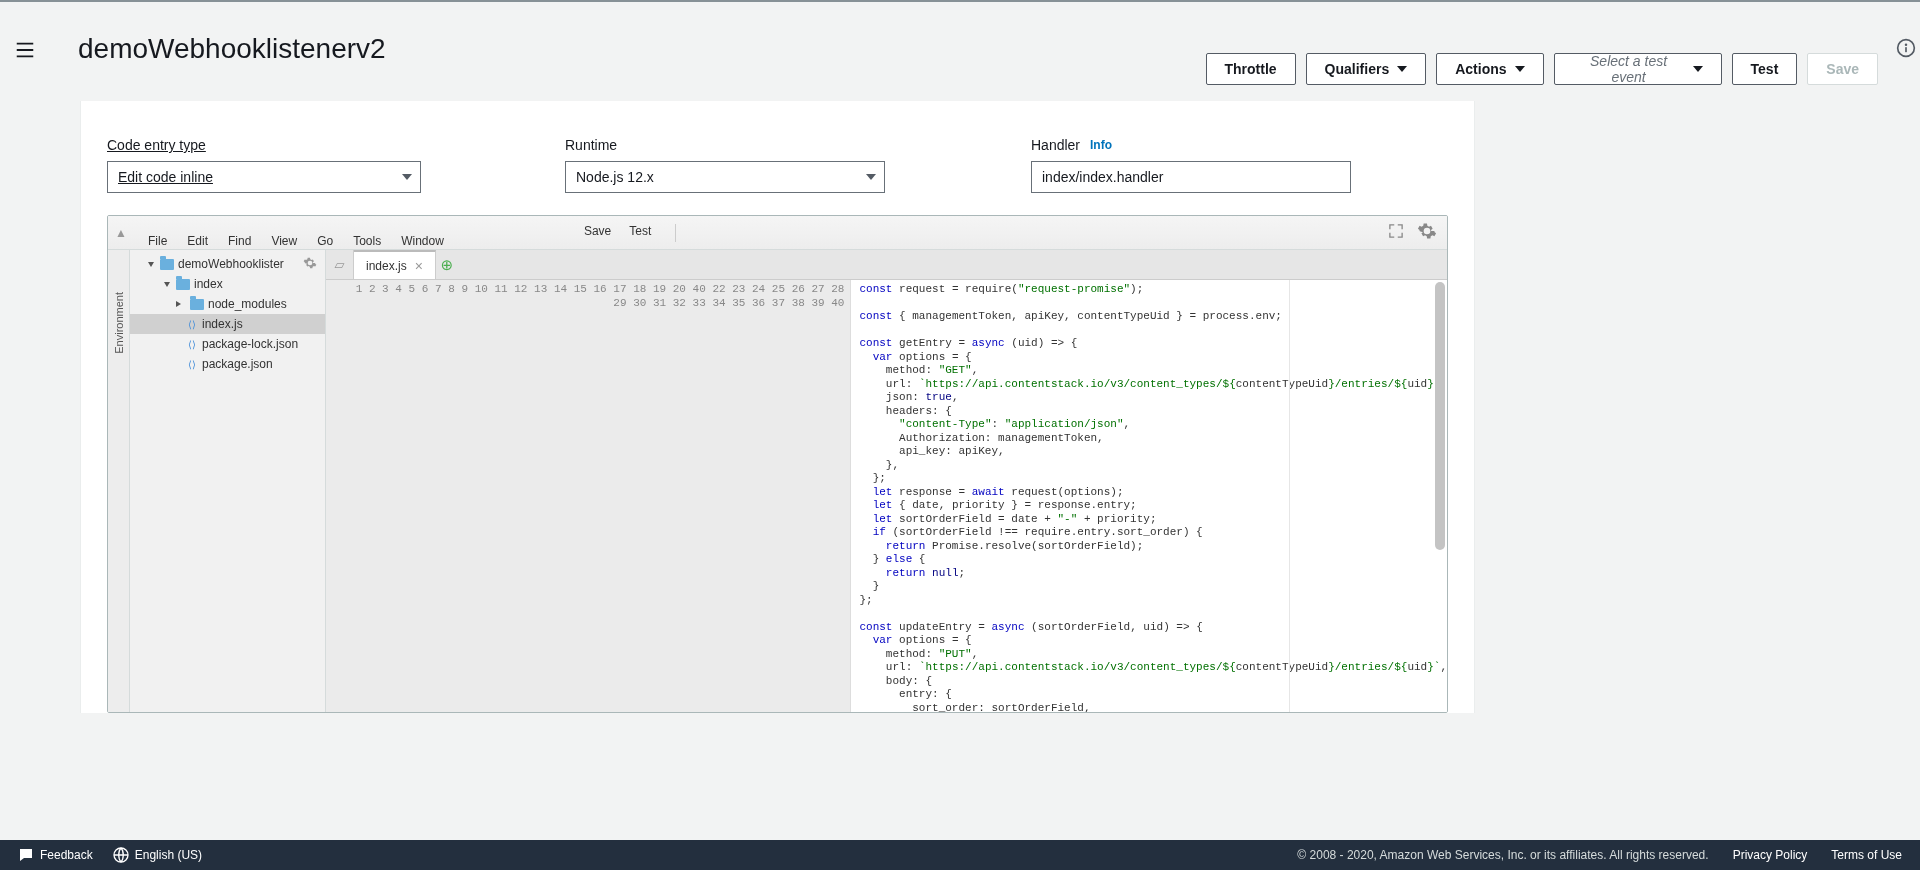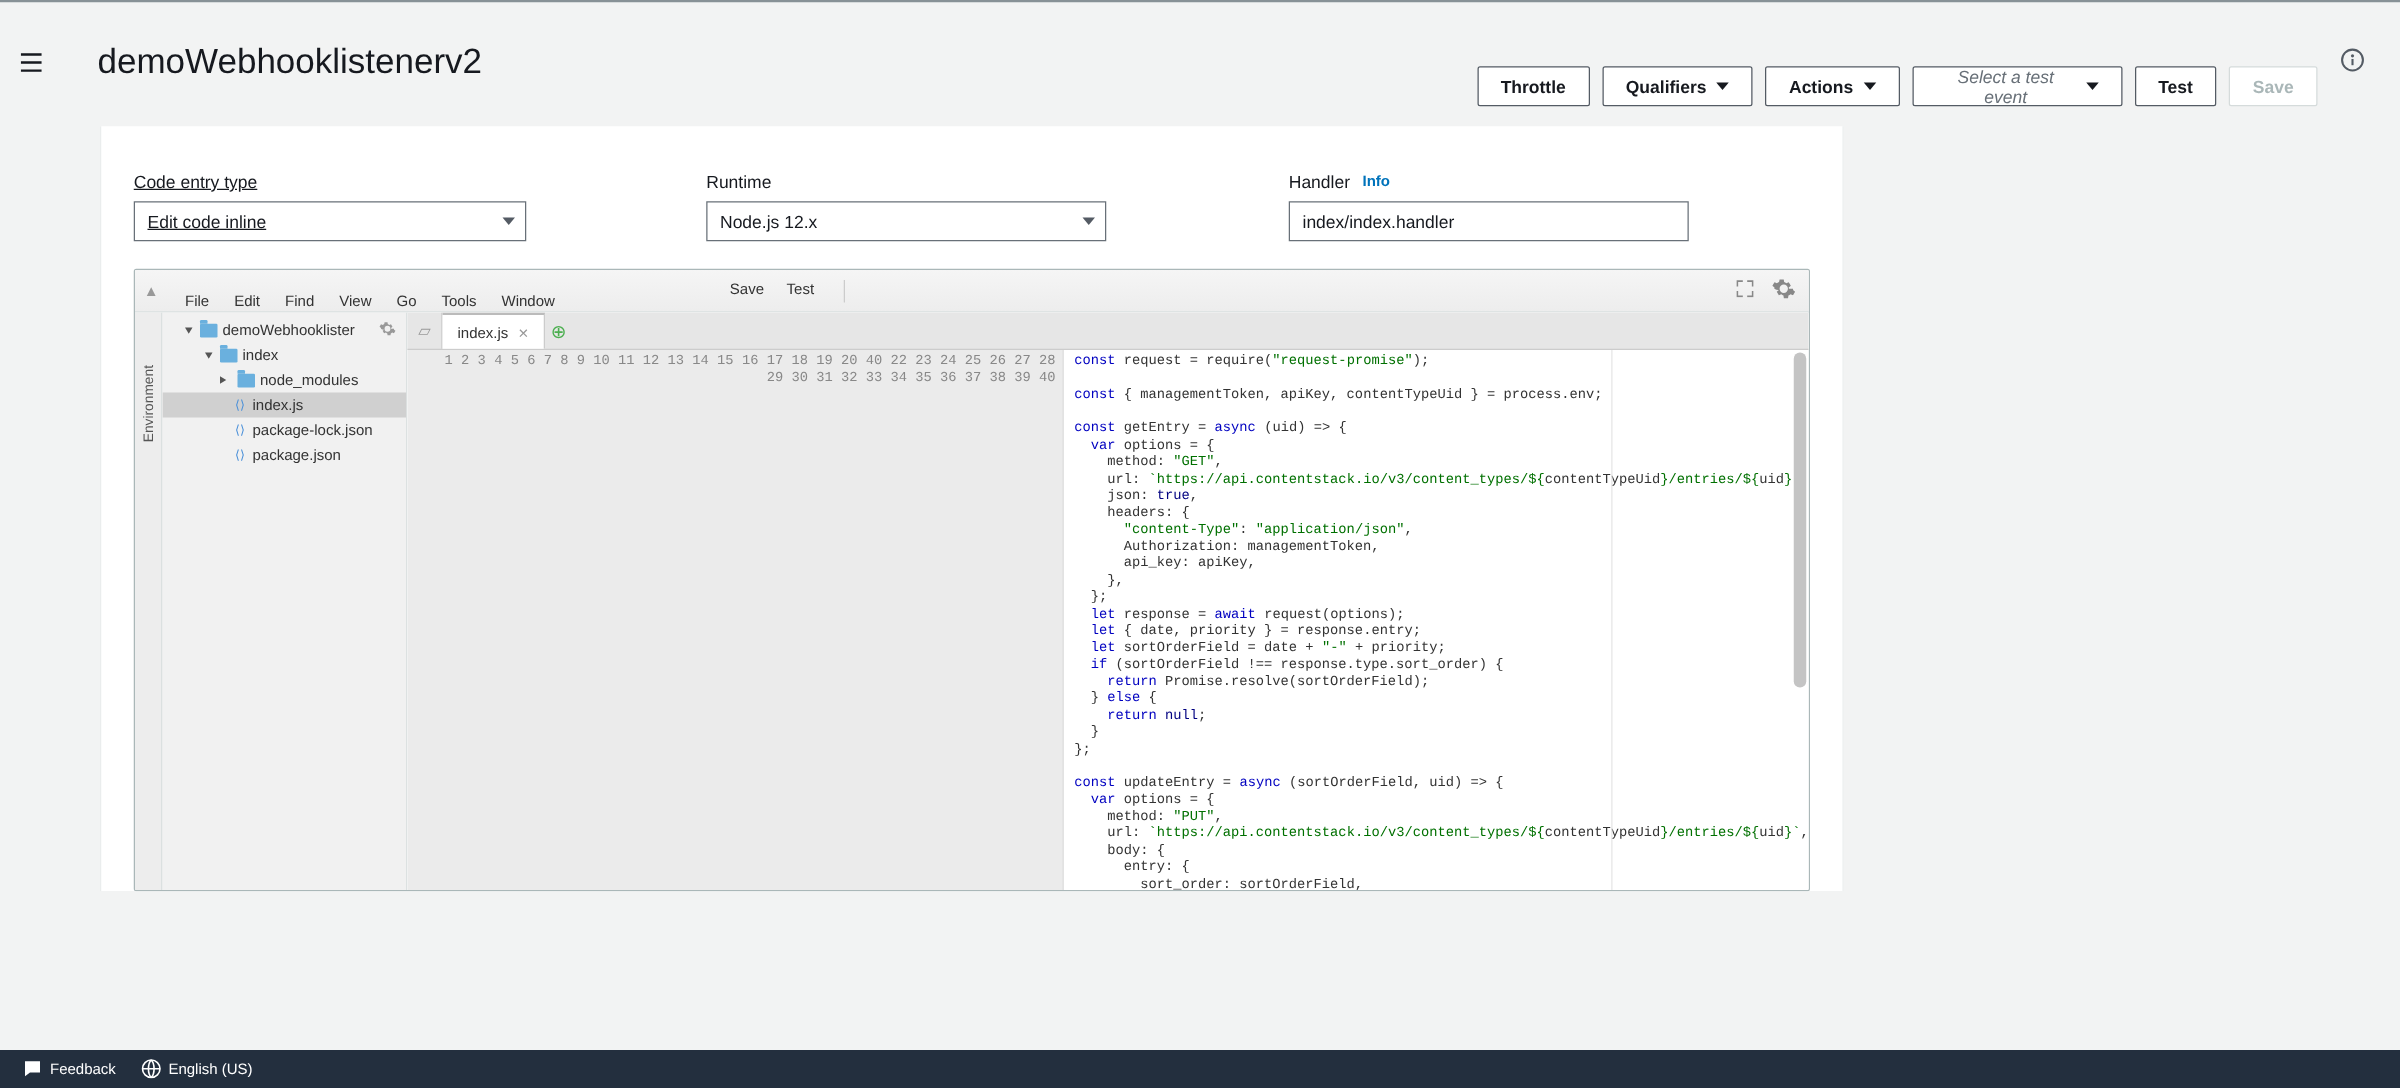--- a/index.html
+++ b/index.html
@@ -2,21 +2,21 @@
 <html><head>
   <meta charset="utf-8">
   <style>
     * { box-sizing: border-box; margin: 0; padding: 0; }
     body { font-family: "Amazon Ember", "Helvetica Neue", Arial, sans-serif; background: #f2f3f3; color: #16191f; overflow: hidden; }
 
     
     .top-strip { height: 2px; background: #879196; }
 
     
-    .header { display: flex; align-items: center; padding: 4px 26px 16px 14px; background: #f2f3f3; }
+    .header { display: flex; align-items: center; padding: 4px 2px 16px 14px; background: #f2f3f3; }
     .menu-icon { width: 24px; height: 24px; cursor: pointer; margin-right: 40px; margin-top: 10px; }
     .menu-icon svg { width: 22px; height: 22px; }
     .page-title { font-size: 28px; font-weight: 400; flex: 0 0 auto; margin-top: 6px; }
     .header-spacer { flex: 1; }
     .header-actions { display: flex; gap: 10px; align-items: center; margin-top: 6px; }
     .btn { display: inline-flex; align-items: center; justify-content: center; gap: 8px; height: 32px; padding: 0 18px; border: 1px solid #545b64; background: #fff; color: #16191f; font-size: 14px; font-weight: 700; cursor: pointer; border-radius: 2px; margin-top: 41px; }
     .btn.disabled { color: #aab7b8; border-color: #d5dbdb; background: #fff; cursor: default; }
     .btn.muted-placeholder { color: #687078; font-style: italic; font-weight: 400; width: 168px; justify-content: space-between; }
     .caret-down { width: 0; height: 0; border-left: 5px solid transparent; border-right: 5px solid transparent; border-top: 6px solid #16191f; }
     .help-icon { width: 22px; height: 22px; margin-left: 18px; cursor: pointer; margin-top: 6px; }
@@ -291,21 +291,21 @@
 <span>    json: </span><span class="kw2">true</span><span>,</span>
 <span>    headers: {</span>
 <span>      </span><span class="str">"content-Type"</span><span>: </span><span class="str">"application/json"</span><span>,</span>
 <span>      Authorization: managementToken,</span>
 <span>      api_key: apiKey,</span>
 <span>    },</span>
 <span>  };</span>
 <span class="kw">  let</span><span> response = </span><span class="kw">await</span><span> request(options);</span>
 <span class="kw">  let</span><span> { date, priority } = response.entry;</span>
 <span class="kw">  let</span><span> sortOrderField = date + </span><span class="str">"-"</span><span> + priority;</span>
-<span class="kw">  if</span><span> (sortOrderField !== response.type.sort_order) {</span>
+<span class="kw">  if</span><span> (sortOrderField !== require.entry.sort_order) {</span>
 <span class="kw">    return</span><span> Promise.resolve(sortOrderField);</span>
 <span>  } </span><span class="kw">else</span><span> {</span>
 <span class="kw">    return</span><span> </span><span class="kw2">null</span><span>;</span>
 <span>  }</span>
 <span>};</span>
 
 <span class="kw">const</span><span> updateEntry = </span><span class="kw">async</span><span> (sortOrderField, uid) =&gt; {</span>
 <span class="kw">  var</span><span> options = {</span>
 <span>    method: </span><span class="str">"PUT"</span><span>,</span>
 <span>    url: </span><span class="str">`https://api.contentstack.io/v3/content_types/${</span><span>contentTypeUid</span><span class="str">}/entries/${</span><span>uid</span><span class="str">}`</span><span>,</span>
@@ -337,13 +337,18 @@
       <span>Feedback</span>
     </span>
     <span>
       <svg class="globe-icon" viewBox="0 0 16 16">
           <circle cx="8" cy="8" r="7" fill="none" stroke="#fff" stroke-width="1.3"></circle>
           <path d="M1 8h14M8 1c3 3 3 11 0 14M8 1c-3 3-3 11 0 14" fill="none" stroke="#fff" stroke-width="1.3"></path>
         </svg>
       <span>English (US)</span>
     </span>
   </div>
+  <div class="footer-right">
+    <span>© 2008 - 2020, Amazon Web Services, Inc. or its affiliates. All rights reserved.</span>
+    <a href="#">Privacy Policy</a>
+    <a href="#">Terms of Use</a>
+  </div>
 </div>
 
 </body></html>

